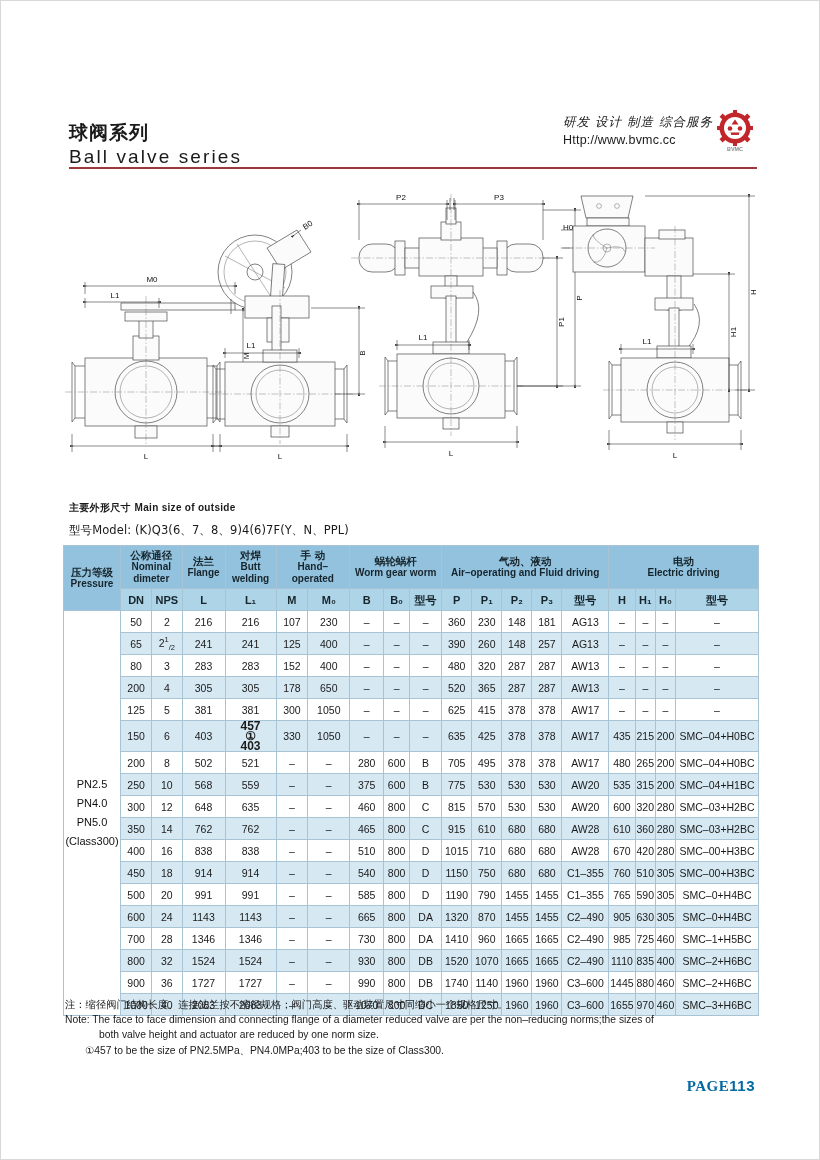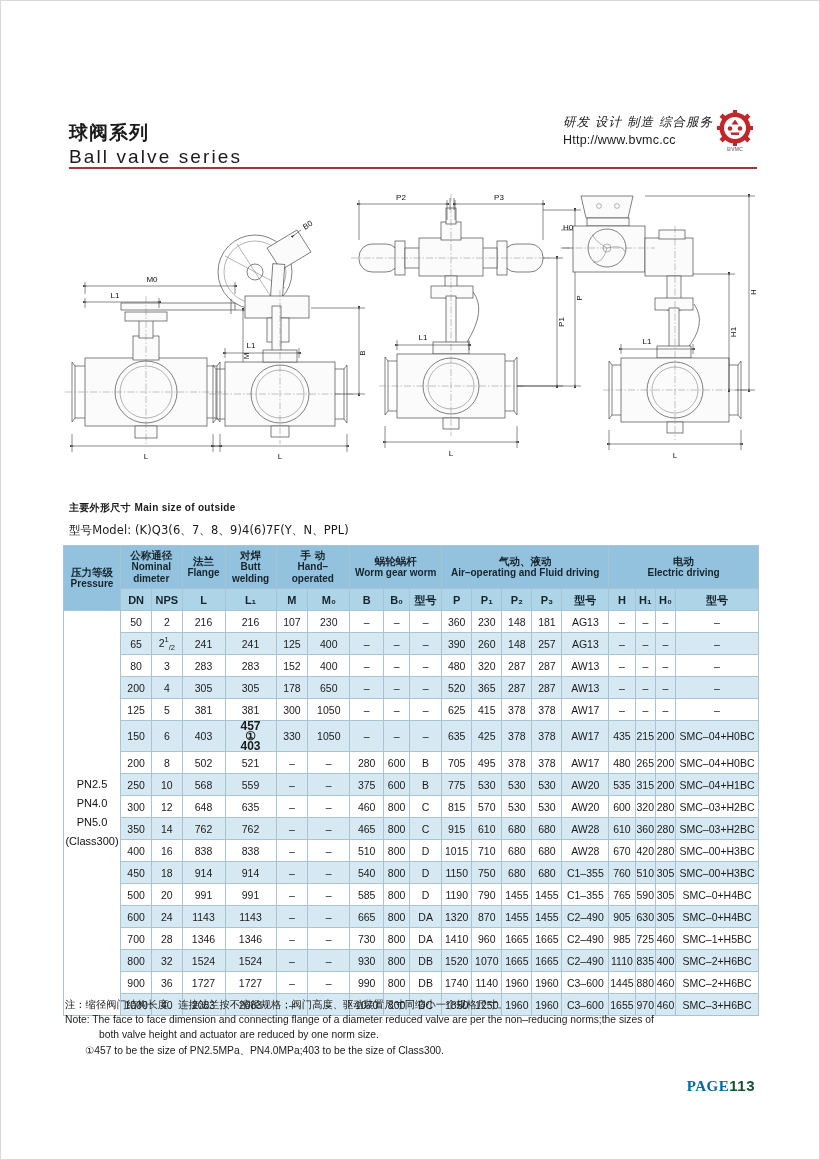--- a/index.html
+++ b/index.html
@@ -119,21 +119,21 @@
   .notes .ind1{padding-left:20px;}
   .notes .ind2{padding-left:34px;}
 
   
   .footer{
     position:absolute;right:64px;top:1076px;
     font-size:15px;font-weight:bold;letter-spacing:0.5px;
     font-family:"Liberation Sans",sans-serif;
   }
   .footer .pg{color:#0369a1;font-family:Liberation Serif, serif;}
-  .footer .num{color:#14532d;}
+  .footer .num{color:#0369a1;}
 </style>
 </head>
 <body>
 
 <div class="page">
 
   <div class="header">
     <div class="hdr-left">
       <div class="hdr-cn">球阀系列</div>
       <div class="hdr-en">Ball valve series</div>

